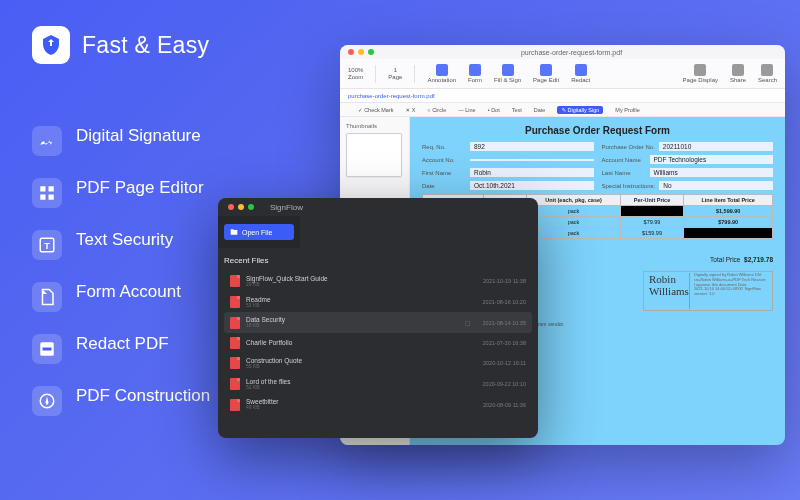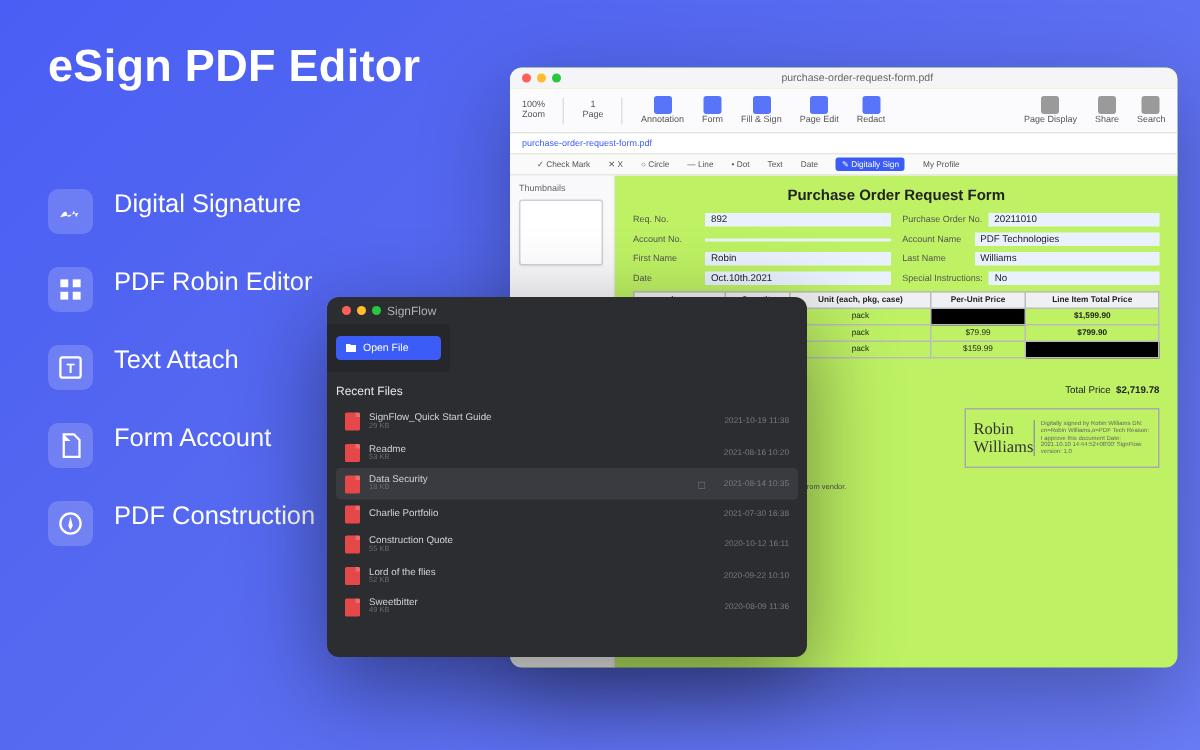--- a/index.html
+++ b/index.html
@@ -8,21 +8,21 @@
 .hero-top { display: flex; align-items: center; gap: 12px; }
 .app-icon { width: 38px; height: 38px; background: #fff; border-radius: 9px; display: flex; align-items: center; justify-content: center; }
 .app-icon svg { width: 24px; height: 24px; }
 .tagline { font-size: 23px; font-weight: 400; letter-spacing: .3px; }
 .title { font-size: 30px; font-weight: 800; margin-top: 2px; letter-spacing: .2px; }
 .feature-list { position: absolute; left: 32px; top: 126px; }
 .feature { display: flex; align-items: flex-start; gap: 14px; margin-bottom: 22px; color: #fff; }
 .feat-icon { width: 30px; height: 30px; background: rgba(255,255,255,.18); border-radius: 7px; display: flex; align-items: center; justify-content: center; }
 .feat-icon svg { width: 18px; height: 18px; fill: #fff; }
 .feat-label { font-size: 17px; font-weight: 500; }
-.editor-window { position: absolute; left: 340px; top: 45px; width: 445px; height: 400px; background: #bef264; border-radius: 8px; box-shadow: 0 20px 60px rgba(0,0,0,.3); overflow: hidden; }
+.editor-window { position: absolute; left: 340px; top: 45px; width: 445px; height: 400px; background: #7dd3fc; border-radius: 8px; box-shadow: 0 20px 60px rgba(0,0,0,.3); overflow: hidden; }
 .titlebar { height: 14px; background: #f5f5f7; display: flex; align-items: center; padding-left: 8px; gap: 4px; }
 .tl-dot { width: 6px; height: 6px; border-radius: 50%; }
 .tl-r { background: #ff5f57; } .tl-y { background: #febc2e; } .tl-g { background: #28c840; }
 .titlebar-title { flex: 1; text-align: center; font-size: 7px; color: #666; margin-left: -20px; }
 .toolbar { height: 30px; background: #fbfbfd; border-bottom: 1px solid #e5e5e8; display: flex; align-items: center; padding: 0 8px; gap: 12px; font-size: 6px; color: #555; }
 .tb-item { display: flex; flex-direction: column; align-items: center; gap: 1px; }
 .tb-ico { width: 12px; height: 12px; background: #3b5cf7; border-radius: 2px; opacity: .85; }
 .tb-ico.g { background: #888; }
 .tb-sep { width: 1px; height: 18px; background: #e0e0e3; }
 .tb-spacer { flex: 1; }
@@ -39,86 +39,104 @@
 .form-field { flex: 1; display: flex; align-items: center; gap: 4px; }
 .form-field label { color: #555; min-width: 44px; font-size: 6px; }
 .form-field .val { background: #e9f1ff; padding: 1px 4px; flex: 1; font-size: 6.5px; }
 .items-table { width: 100%; margin-top: 4px; border-collapse: collapse; font-size: 5.5px; }
 .items-table th, .items-table td { border: 1px solid #bbb; padding: 2px 3px; text-align: center; }
 .items-table th { background: #eef0f3; font-weight: 600; }
 .items-table td.redact { background: #000; }
 .price { color: #222; font-weight: 600; }
 .totals { text-align: right; margin-top: 6px; font-size: 6.5px; }
 .ship-row { display: flex; align-items: center; gap: 6px; margin-top: 4px; font-size: 6px; }
-.sig-box { border: 1px solid #aaa; width: 130px; height: 40px; margin-top: 8px; margin-left: auto; padding: 17px 5px; display: flex; align-items: center; gap: 0; }
+.sig-box { border: 1px solid #aaa; width: 130px; height: 40px; margin-top: 8px; margin-left: auto; padding: 1px 5px; display: flex; gap: 0; }
 .sig-name { font-family: cursive; font-size: 11px; color: #333; }
 .sig-meta { font-size: 4px; color: #666; line-height: 1.2; border-left: 1px solid #999; padding-left: 4px; }
 .footer-note { font-size: 5px; color: #555; margin-top: 10px; }
 .recent-window { position: absolute; left: 218px; top: 198px; width: 320px; height: 240px; background: #2c2d31; border-radius: 8px; box-shadow: 0 20px 60px rgba(0,0,0,.45); overflow: hidden; color: #c5c6ca; }
 .recent-tb { height: 18px; display: flex; align-items: center; padding-left: 10px; gap: 4px; }
-.recent-title { font-size: 8px; color: #b0b1b5; margin-left: 0; }
+.recent-title { font-size: 8px; color: #b0b1b5; margin-left: 12px; }
 .recent-body { display: flex; height: calc(100% - 18px); flex-direction: column; }
 .r-side { width: 82px; background: #26272b; padding: 8px 6px; }
 .open-btn { background: #3b5cf7; color: #fff; font-size: 7px; padding: 4px 6px; border-radius: 3px; display: flex; align-items: center; gap: 4px; }
 .open-btn svg { width: 8px; height: 8px; fill: #fff; }
 .r-main { flex: 1; padding: 8px 6px; }
 .r-heading { font-size: 8px; color: #e6e7eb; margin-bottom: 6px; }
 .file-row { display: flex; align-items: center; gap: 6px; padding: 4px 6px; border-radius: 3px; font-size: 6.5px; position: relative; }
 .file-row.sel { background: #3a3b40; }
 .file-ico { width: 10px; height: 12px; background: #e54848; border-radius: 1px; position: relative; }
 .file-ico::after { content: ""; position: absolute; top: 0; right: 0; width: 3px; height: 3px; background: #fff3; }
 .file-name { flex: 1; color: #d0d1d5; line-height: 1.1; }
 .file-meta { font-size: 5px; color: #6a6b70; }
 .file-date { font-size: 5.5px; color: #7a7b80; margin-left: auto; }
 .file-row.sel .book { color: #6a6b70; margin-right: 6px; font-size: 7px; }
 </style>
 </head>
 <body>
 
 <div class="hero">
-  <div class="title">eSign PDF Editor</div>
+  <div class="hero-top">
+    <div class="app-icon">
+      <svg viewBox="0 0 24 24">
+          <path fill="#3b5cf7" d="M12 2 4 6v5c0 5 3.4 9.7 8 11 4.6-1.3 8-6 8-11V6l-8-4zm0 4 3 3h-2v4h-2V9H9l3-3z"></path>
+        </svg>
+    </div>
+    <div>
+      <div class="tagline">Fast &amp; Easy</div>
+    </div>
+  </div>
 </div>
 
 <div class="feature-list">
     <div class="feature">
       <div class="feat-icon">
         <svg viewBox="0 0 24 24">
           <path d="M3 17c3-6 6-6 6-2 0 3 4 2 6-4l2 6 2-4"></path>
         </svg>
       </div>
       <div class="feat-label">Digital Signature</div>
     </div>
     <div class="feature">
       <div class="feat-icon">
         <svg viewBox="0 0 24 24">
           <rect x="3" y="3" width="7" height="7"></rect>
           <rect x="14" y="3" width="7" height="7"></rect>
           <rect x="3" y="14" width="7" height="7"></rect>
           <rect x="14" y="14" width="7" height="7"></rect>
         </svg>
       </div>
-      <div class="feat-label">PDF Robin Editor</div>
+      <div class="feat-label">PDF Page Editor</div>
     </div>
     <div class="feature">
       <div class="feat-icon">
         <svg viewBox="0 0 24 24">
           <rect x="3" y="3" width="18" height="18" rx="2" fill="none" stroke="#fff" stroke-width="2"></rect>
           <text x="12" y="17" text-anchor="middle" font-size="12" fill="#fff" font-weight="700">T</text>
         </svg>
       </div>
-      <div class="feat-label">Text Attach</div>
+      <div class="feat-label">Text Security</div>
     </div>
     <div class="feature">
       <div class="feat-icon">
         <svg viewBox="0 0 24 24">
           <path d="M6 2h9l5 5v15H6z" fill="none" stroke="#fff" stroke-width="2"></path>
           <path d="M6 2v6h6" fill="#fff"></path>
         </svg>
       </div>
       <div class="feat-label">Form Account</div>
+    </div>
+    <div class="feature">
+      <div class="feat-icon">
+        <svg viewBox="0 0 24 24">
+          <rect x="3" y="3" width="18" height="18" rx="2"></rect>
+          <rect x="6" y="10" width="12" height="4" fill="#4a5ef5"></rect>
+        </svg>
+      </div>
+      <div class="feat-label">Redact PDF</div>
     </div>
     <div class="feature">
       <div class="feat-icon">
         <svg viewBox="0 0 24 24">
           <circle cx="12" cy="12" r="9" fill="none" stroke="#fff" stroke-width="2"></circle>
           <path d="M12 6l2 8-2 4-2-4z"></path>
         </svg>
       </div>
       <div class="feat-label">PDF Construction</div>
     </div>

